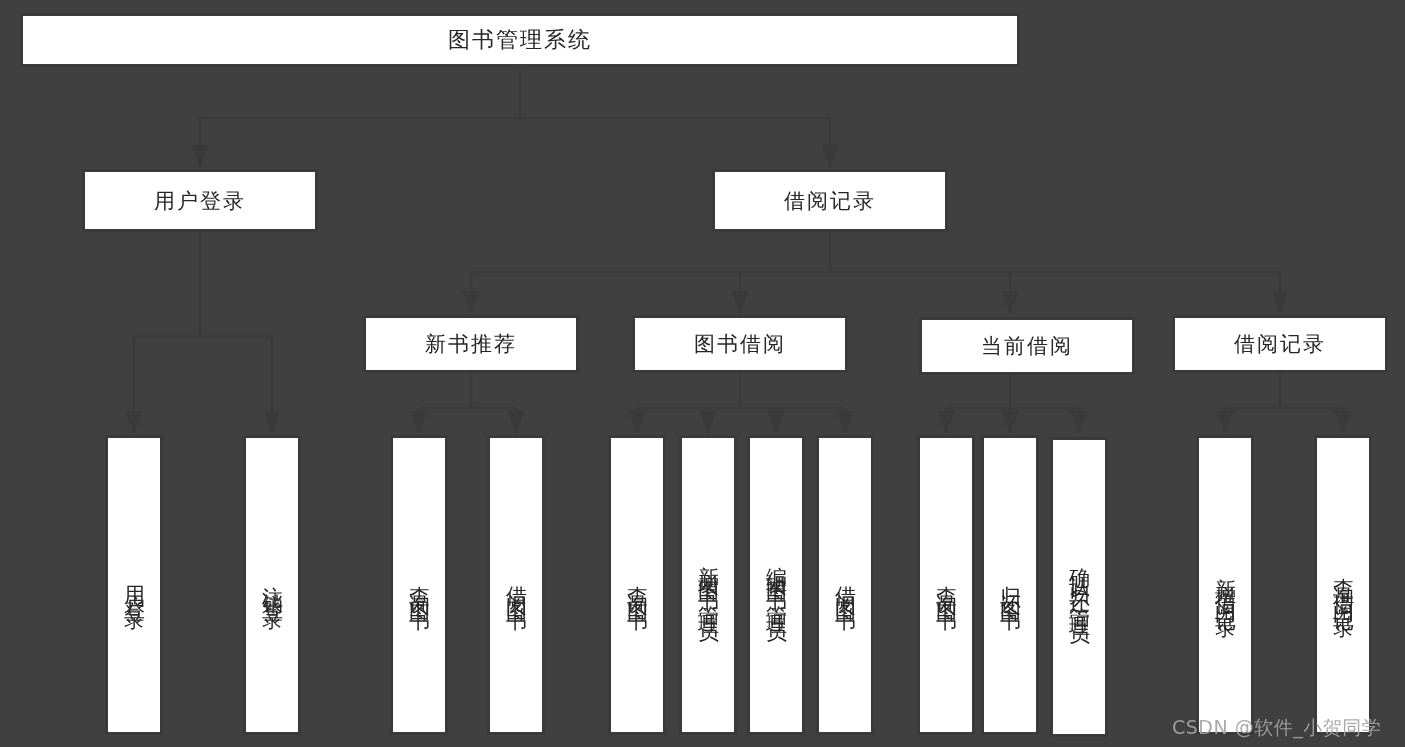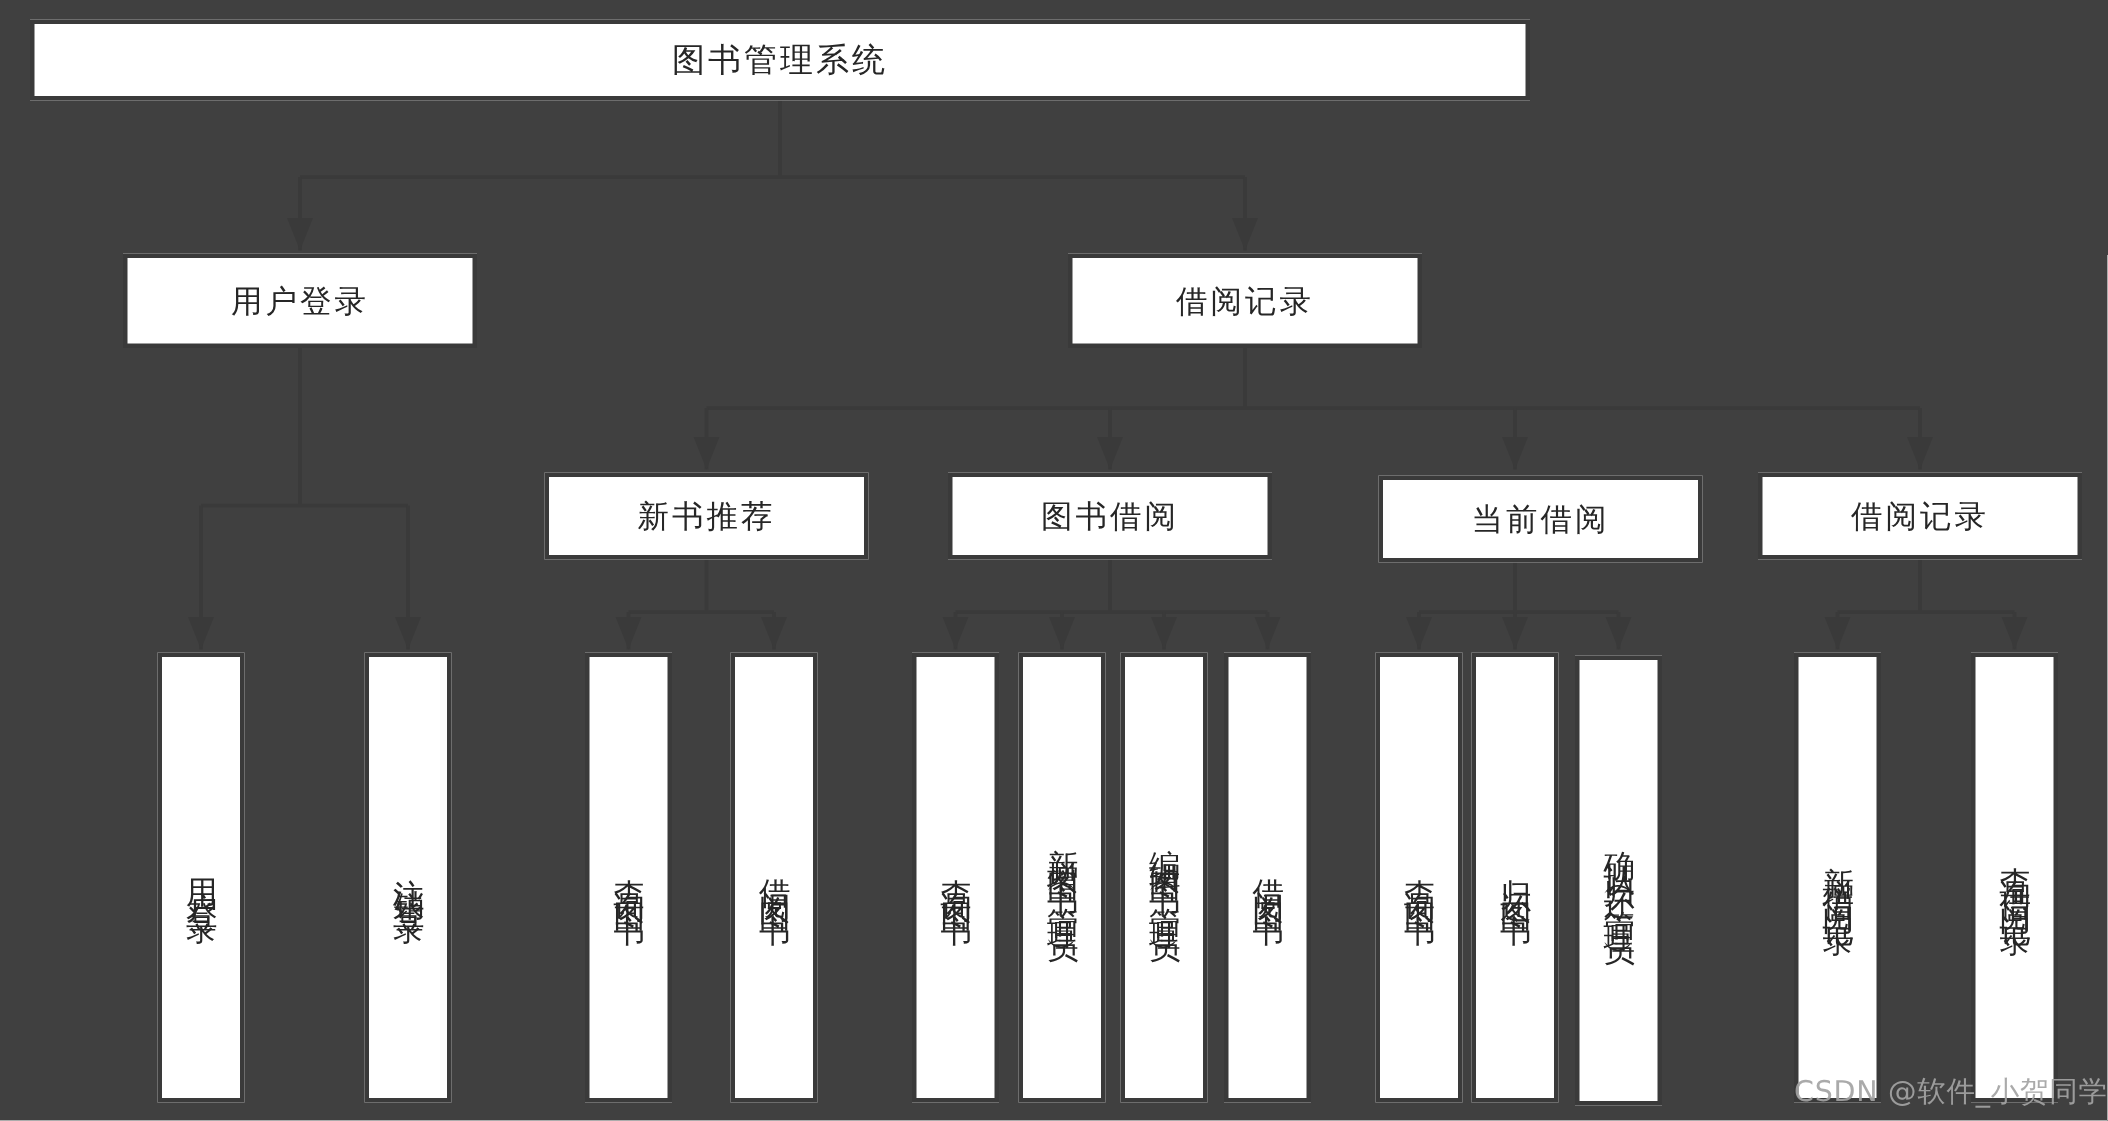--- a/index.html
+++ b/index.html
@@ -37,21 +37,21 @@
   .node.root { font-size: 22px; }
   .node.v {
     writing-mode: vertical-rl;
     text-orientation: mixed;
     font-size: 21px;
     letter-spacing: 8px;
     line-height: 1;
   }
   .watermark {
     position: absolute;
-    left: 1196px;
+    left: 1172px;
     top: 715px;
     font-size: 19px;
     color: rgba(163,163,163,0.92);
     z-index: 5;
     white-space: nowrap;
     letter-spacing: 0.5px;
   }
 </style>
 </head>
 <body>

